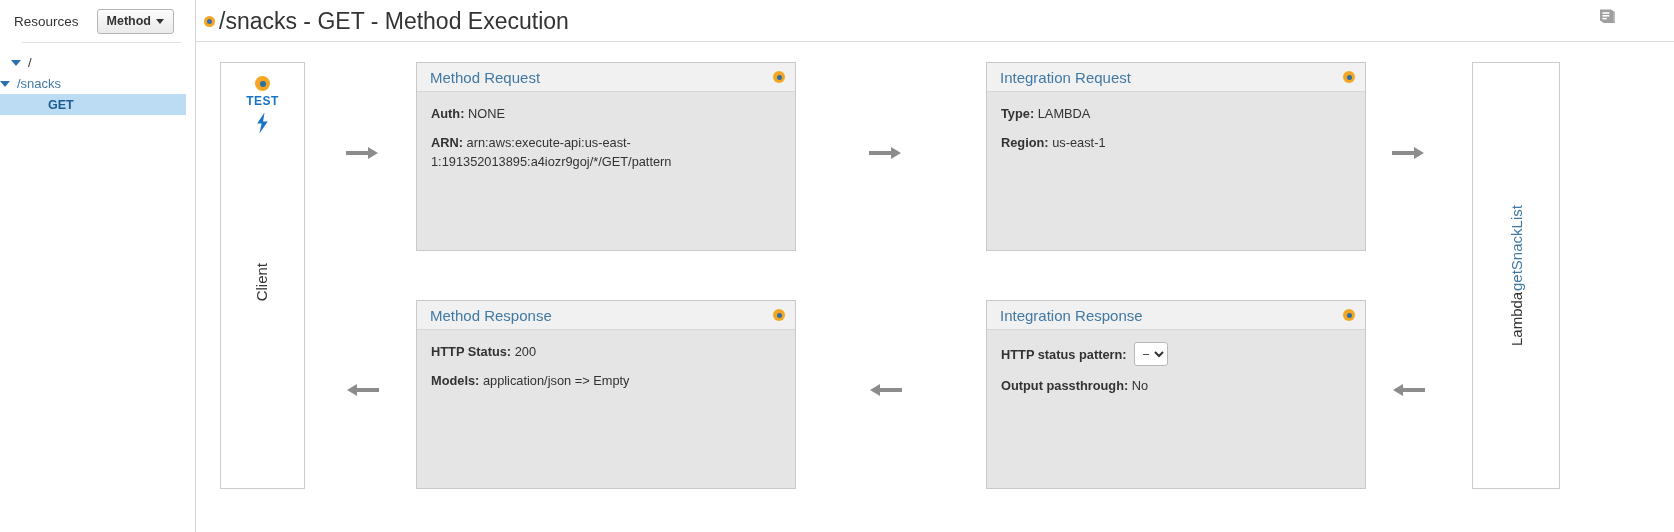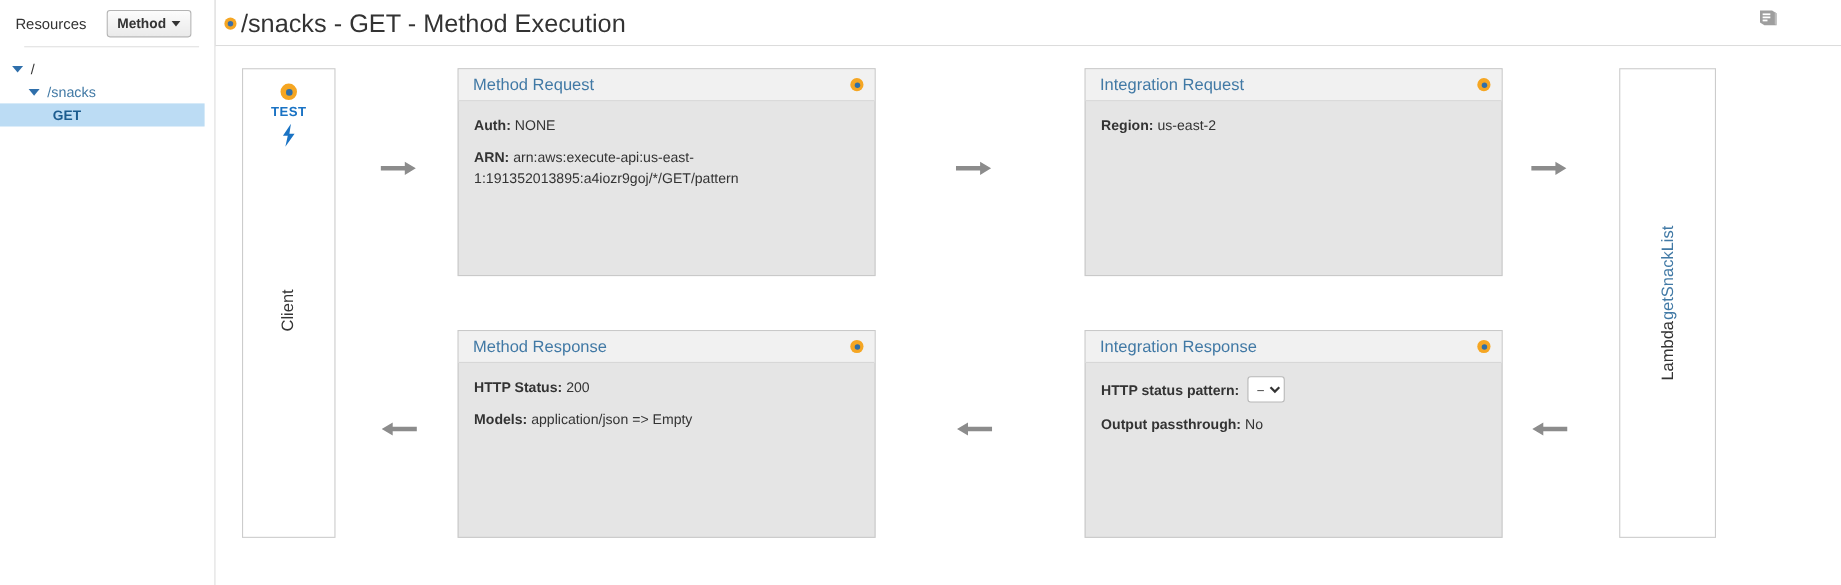--- a/index.html
+++ b/index.html
@@ -65,21 +65,21 @@
   }
   .tree-row .twisty {
     width: 0; height: 0;
     border-left: 5px solid transparent;
     border-right: 5px solid transparent;
     border-top: 6px solid #2f6fab;
     margin-right: 7px;
     flex: none;
   }
   .tree-l1 { padding-left: 11px; }
-  .tree-l2 { padding-left: 26px; }
+  .tree-l2 { }
   .tree-l3 { padding-left: 48px; }
   .tree-label-root { color: #333333; font-size: 13px; }
   .tree-label-link { color: #4179a5; font-size: 13px; }
   .tree-row-selected {
     background: #bcdcf4;
     width: 186px;
   }
   .tree-label-selected {
     color: #1c5c8f; font-weight: bold; font-size: 12.5px;
   }
@@ -373,22 +373,26 @@
       </div>
     </div>
 
     <div class="panel" id="panel-integration-req">
       <div class="panel-head">
         <span class="panel-head-title">Integration Request</span>
         <span class="panel-dot"></span>
       </div>
       <div class="panel-body">
         <div class="kv">
+          <b>Type:</b>
+          <span class="val">LAMBDA</span>
+        </div>
+        <div class="kv">
           <b>Region:</b>
-          <span class="val">us-east-2</span>
+          <span class="val">us-east-1</span>
         </div>
       </div>
     </div>
 
     <div class="panel" id="panel-method-response">
       <div class="panel-head">
         <span class="panel-head-title">Method Response</span>
         <span class="panel-dot"></span>
       </div>
       <div class="panel-body">

